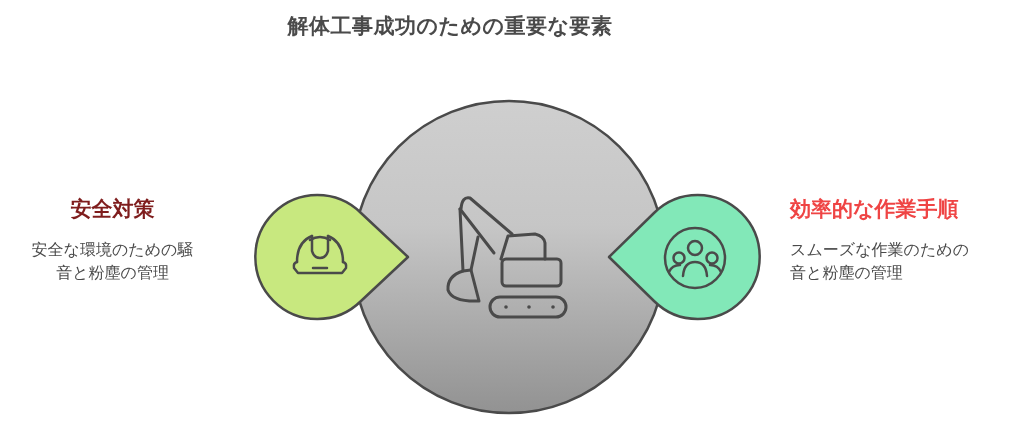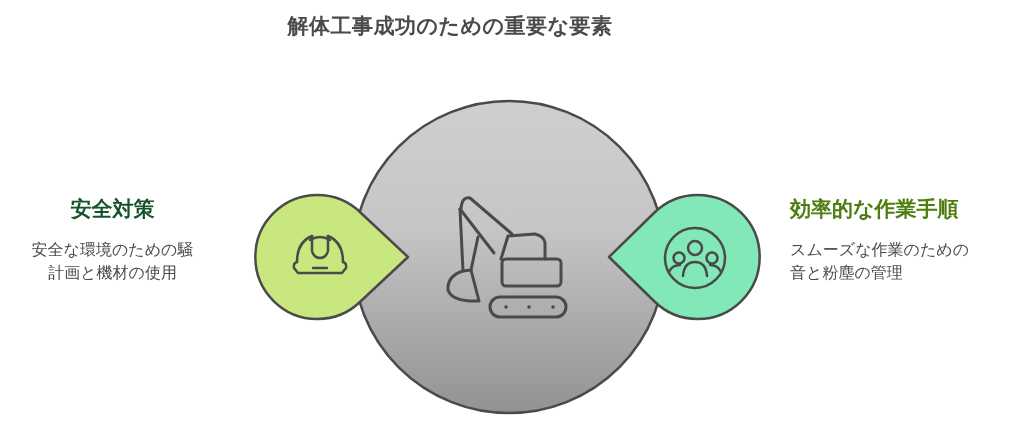--- a/index.html
+++ b/index.html
@@ -118,22 +118,22 @@
     <circle cx="695" cy="248" r="7"></circle>
     <circle cx="679" cy="258" r="5.5"></circle>
     <circle cx="712" cy="258" r="5.5"></circle>
     <path d="M683 276 Q684 262 695 262 Q706 262 707 276"></path>
     <path d="M669 272 Q672 265 680 265"></path>
     <path d="M721 272 Q718 265 710 265"></path>
   </g>
 </svg>
 
 <div class="side-block left">
-  <div class="side-heading" style="color:#14532d;">安全対策</div>
+  <div class="side-heading" style="color:#7f1d1d;">安全対策</div>
   <div class="side-desc">安全な環境のための騒
-計画と機材の使用</div>
+音と粉塵の管理</div>
 </div>
 
 <div class="side-block right">
-  <div class="side-heading" style="color:#4d7c0f;">効率的な作業手順</div>
+  <div class="side-heading" style="color:#ef4444;">効率的な作業手順</div>
   <div class="side-desc">スムーズな作業のための
 音と粉塵の管理</div>
 </div>
 
 </body></html>

